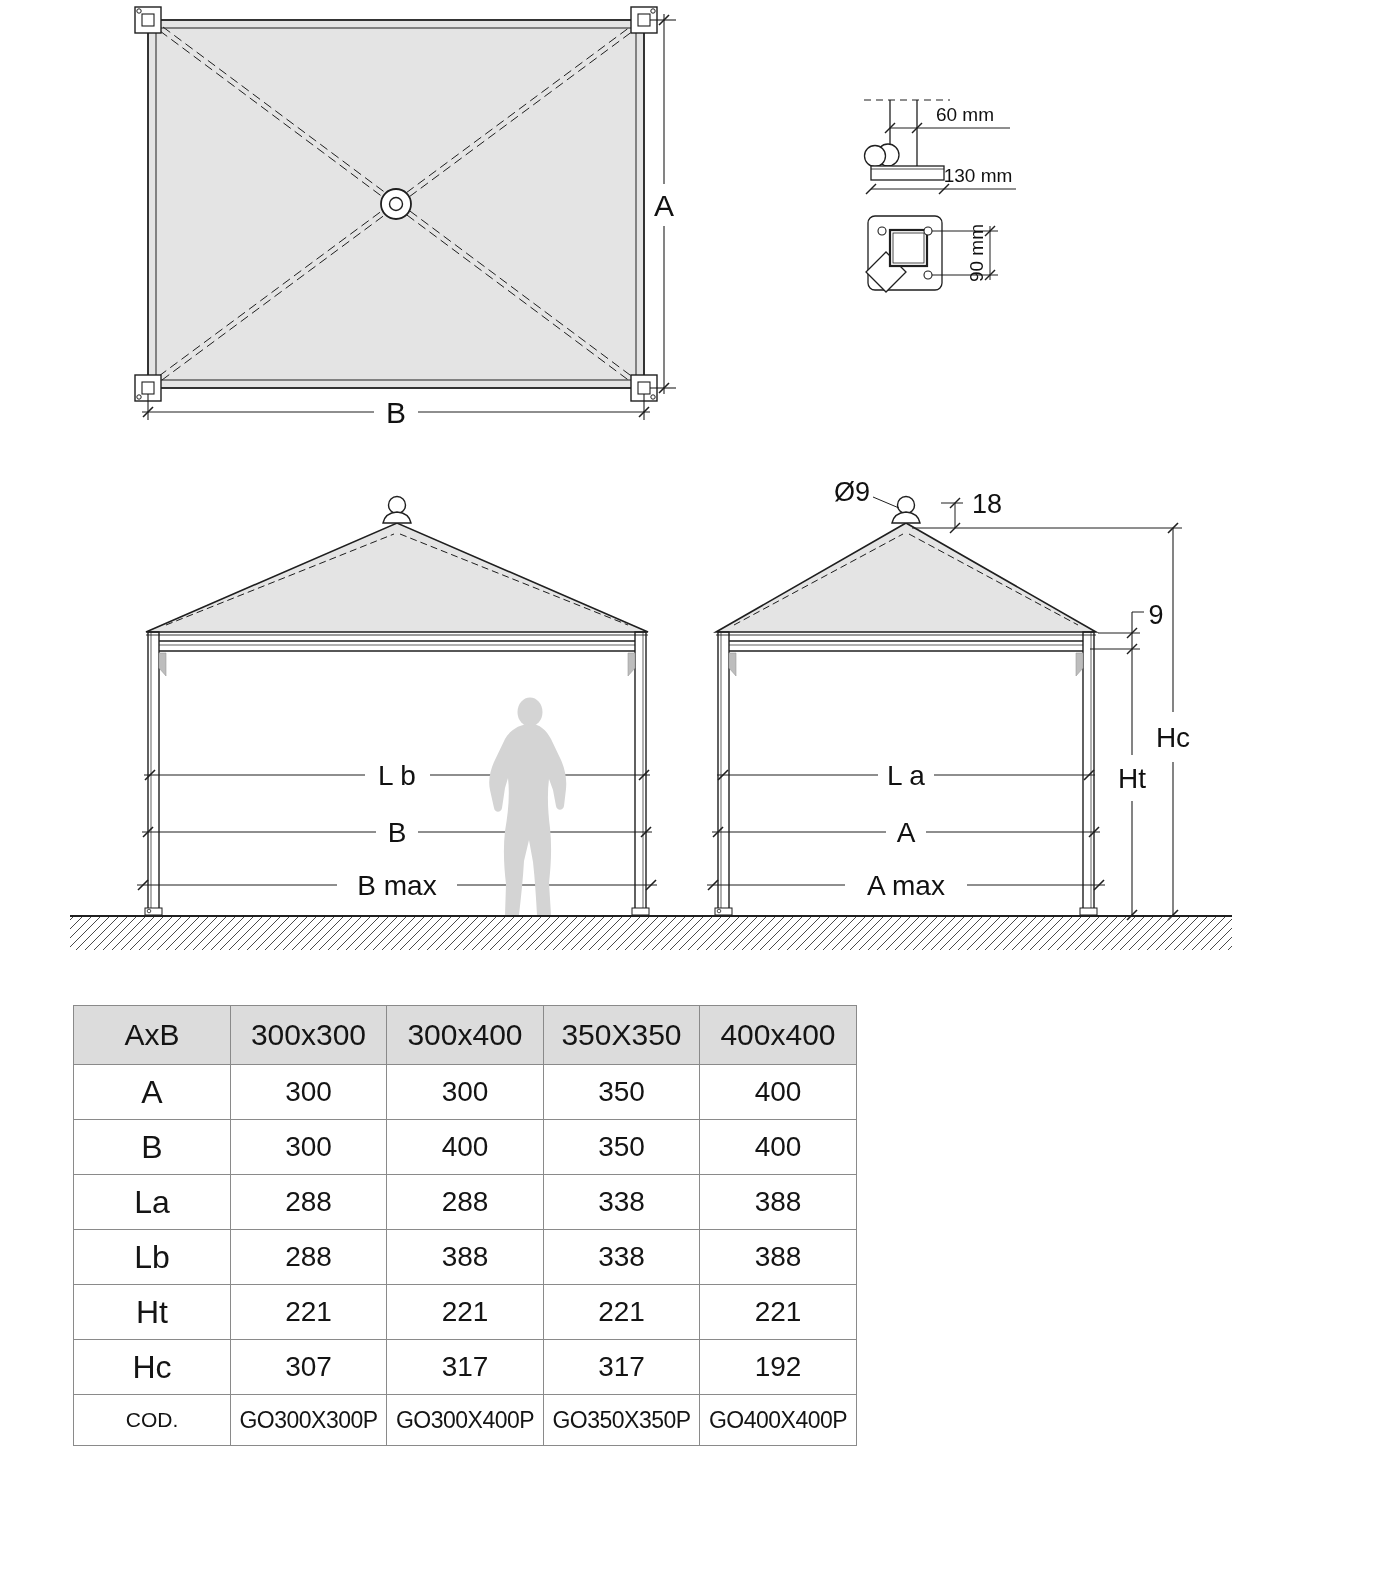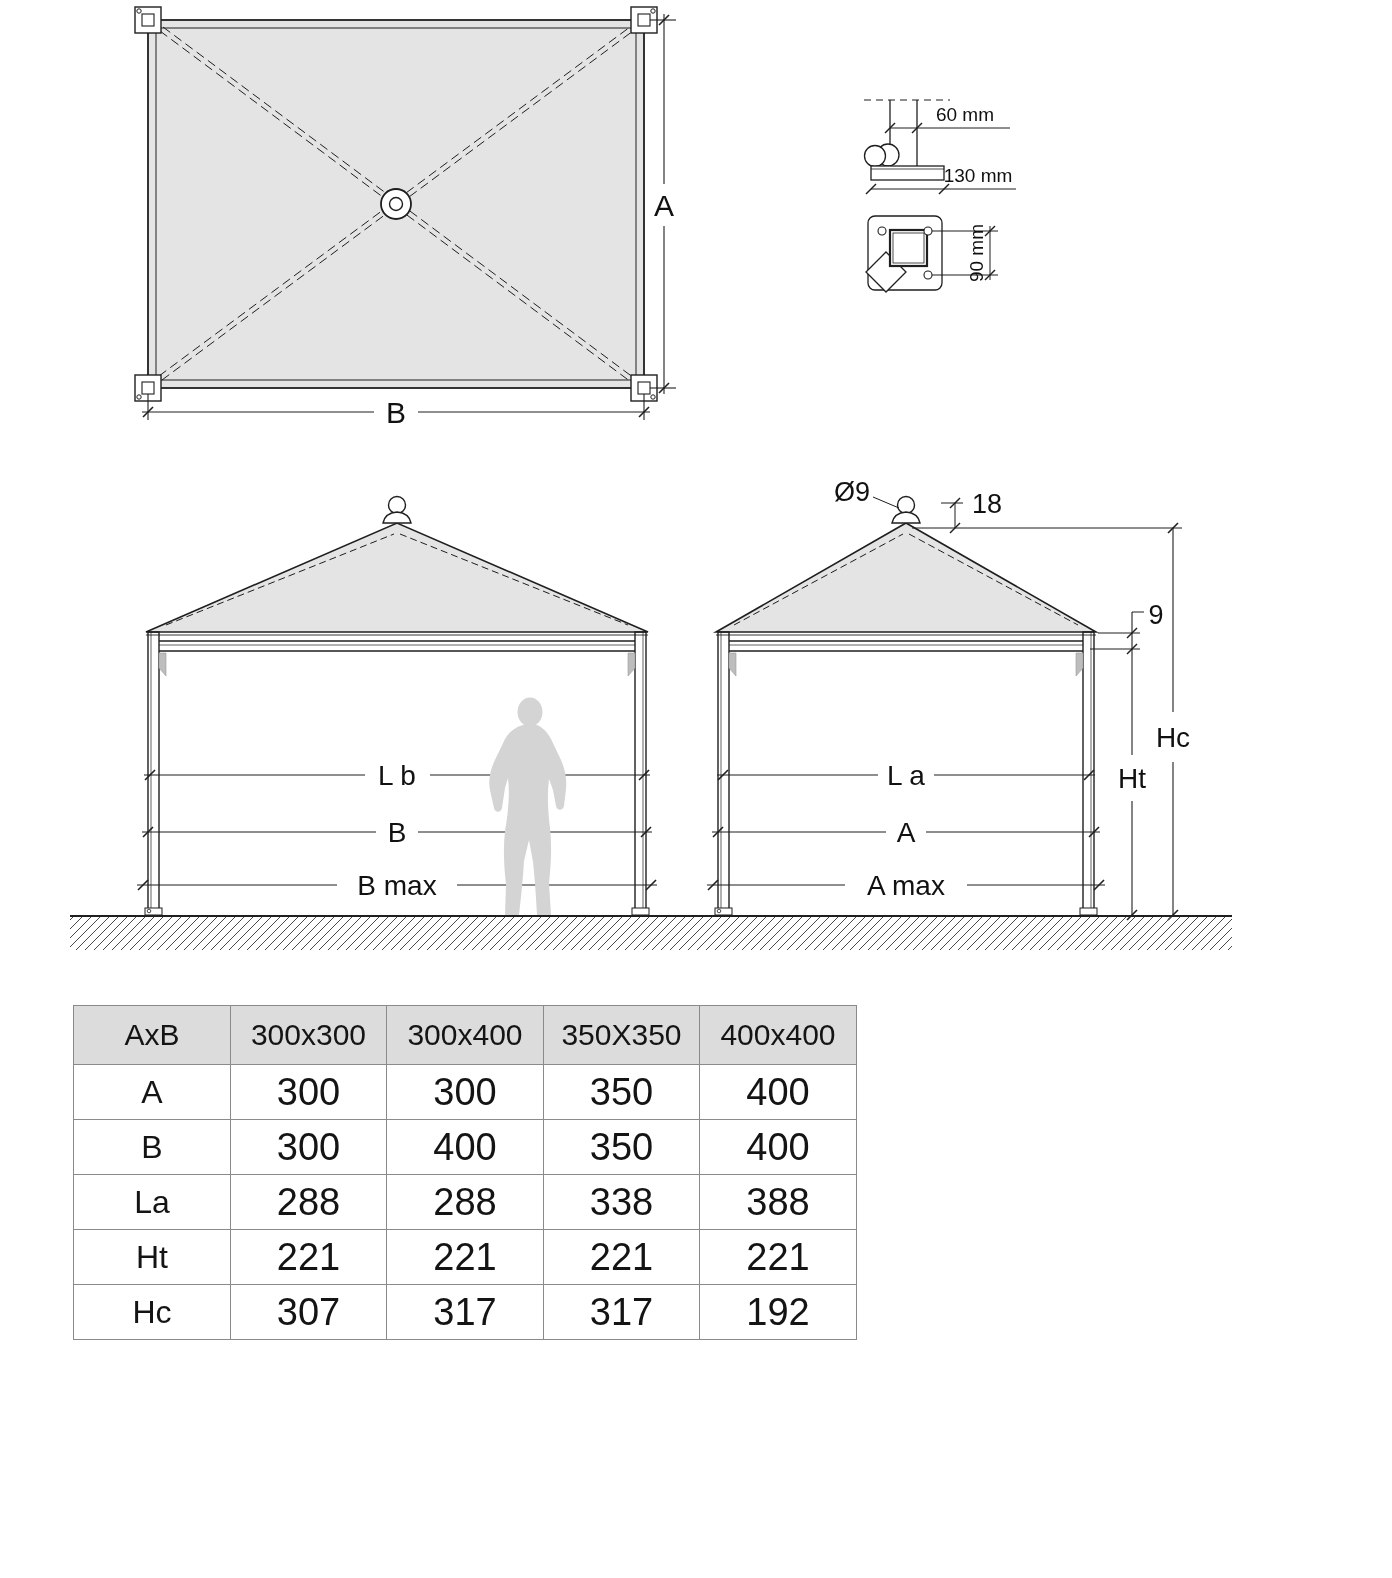--- a/index.html
+++ b/index.html
@@ -31,21 +31,21 @@
     font-weight:400;
     color:#141414;
     overflow:hidden;
     white-space:nowrap;
   }
   .spec-table thead th{
     background:#dcdcdc;
     height:58px;
     font-size:30px;
   }
-  .spec-table td{height:54px;font-size:38px;}
+  .spec-table td{height:54px;font-size:28px;}
   .spec-table td.rowlabel{font-size:32px;}
   .spec-table tr.cod-row td{height:50px;font-size:23px;letter-spacing:-0.5px;}
   .spec-table tr.cod-row td.rowlabel{font-size:21px;letter-spacing:0;}
 </style>
 </head>
 <body>
 
 <div class="canvas">
 
 <svg class="drawing" width="1392" height="990" viewBox="0 0 1392 990">
@@ -362,29 +362,43 @@
       <td>400</td>
     </tr>
     <tr>
       <td class="rowlabel">La</td>
       <td>288</td>
       <td>288</td>
       <td>338</td>
       <td>388</td>
     </tr>
     <tr>
+      <td class="rowlabel">Lb</td>
+      <td>288</td>
+      <td>388</td>
+      <td>338</td>
+      <td>388</td>
+    </tr>
+    <tr>
       <td class="rowlabel">Ht</td>
       <td>221</td>
       <td>221</td>
       <td>221</td>
       <td>221</td>
     </tr>
     <tr>
       <td class="rowlabel">Hc</td>
       <td>307</td>
       <td>317</td>
       <td>317</td>
       <td>192</td>
     </tr>
+    <tr class="cod-row">
+      <td class="rowlabel">COD.</td>
+      <td>GO300X300P</td>
+      <td>GO300X400P</td>
+      <td>GO350X350P</td>
+      <td>GO400X400P</td>
+    </tr>
   </tbody>
 </table>
 
 </div>
 
 </body></html>

